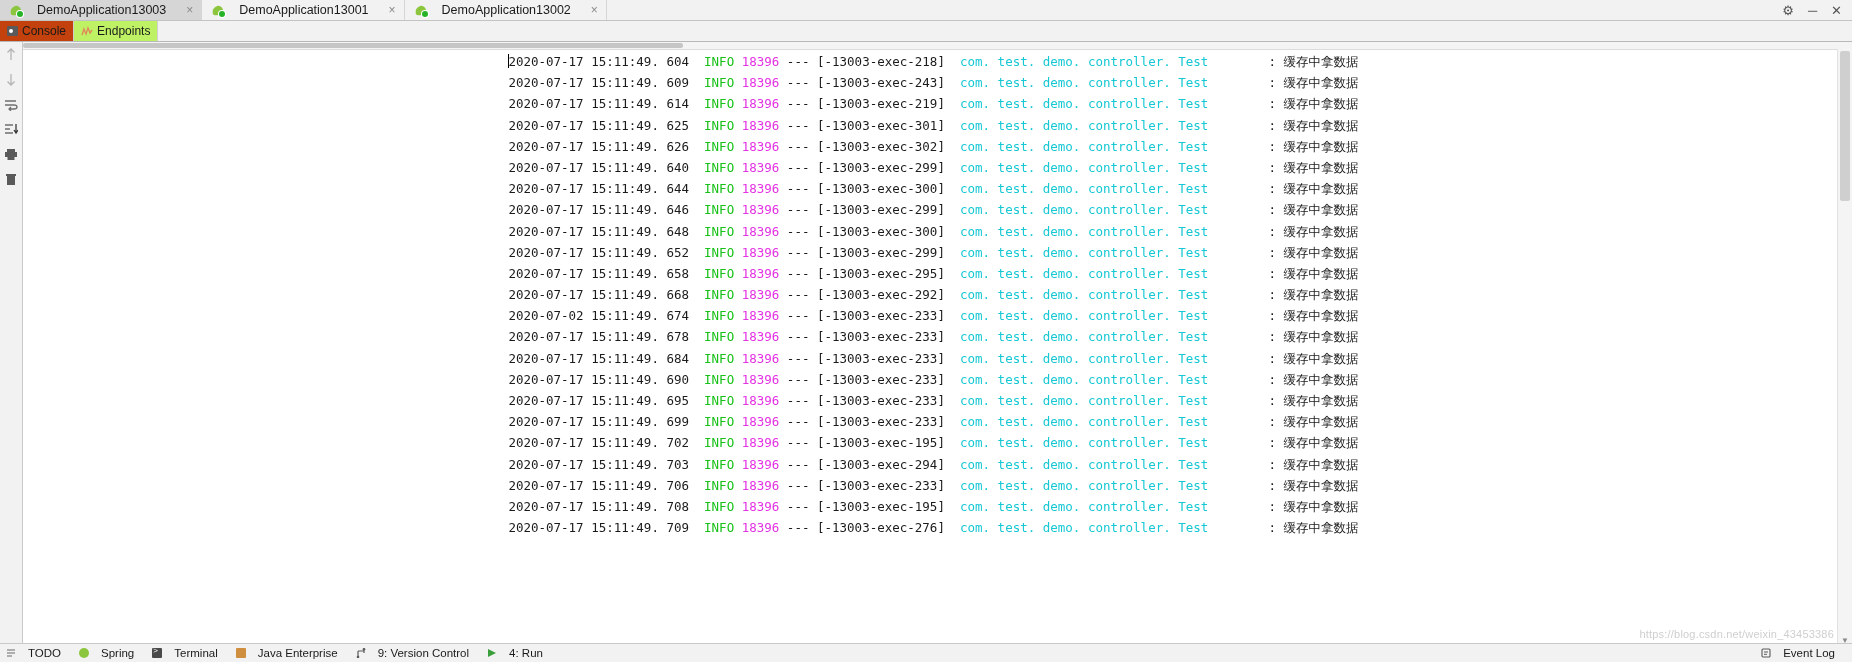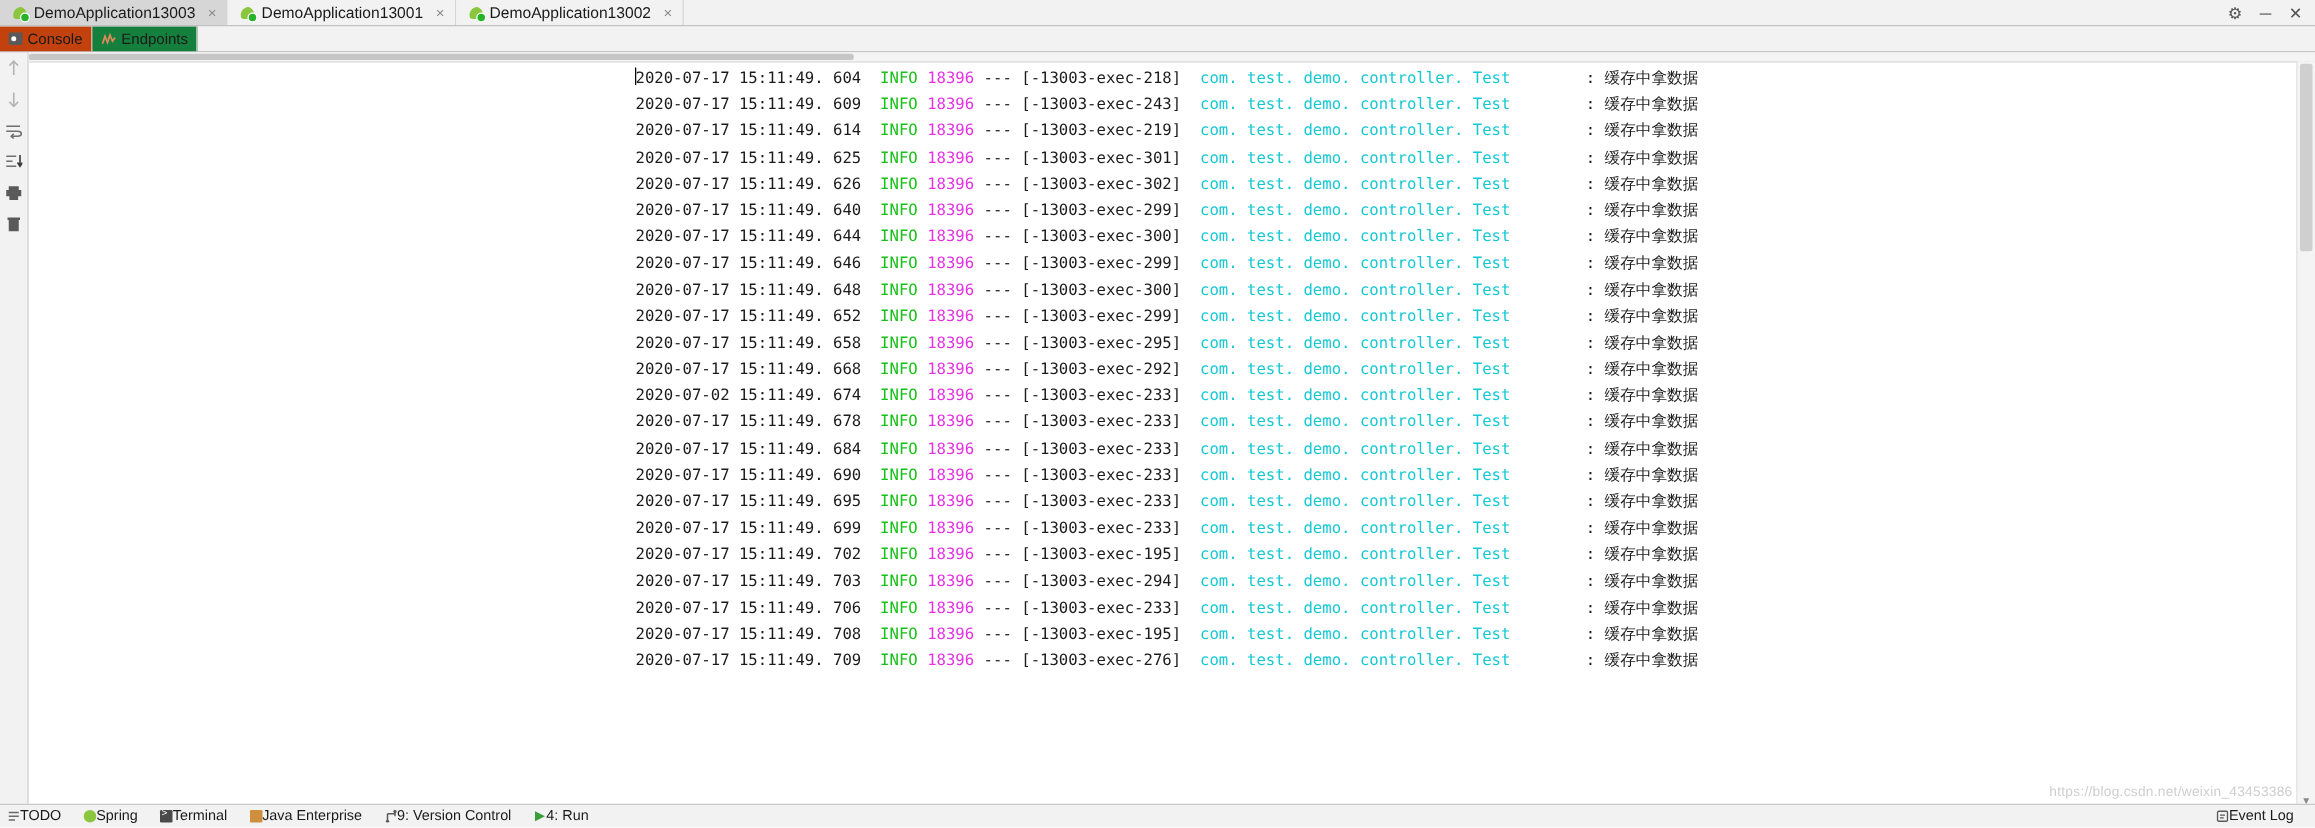--- a/index.html
+++ b/index.html
@@ -17,21 +17,21 @@
     height:20px;
     background:#f2f2f2;
     display:flex;
     align-items:stretch;
     border-bottom:1px solid #c3c3c3;
     position:relative;
   }
   .rtab{
     display:flex;align-items:center;
     padding:0 8px 0 10px;
-    gap:4px;
+    gap:14px;
     font-size:12.5px;
     color:#1a1a1a;
     border-right:1px solid #d6d6d6;
     background:#f2f2f2;
     white-space:nowrap;
   }
   .rtab.active{ background:#d6d6d6; }
   .rtab .close{
     color:#8a8a8a;font-size:12px;margin-left:6px;line-height:1;
   }
@@ -61,21 +61,21 @@
     height:20px;
     background:#f2f2f2;
     display:flex;align-items:stretch;
     border-bottom:1px solid #b8b8b8;
   }
   .subtab{
     display:flex;align-items:center;gap:4px;
     padding:0 7px;
     font-size:12px;color:#1a1a1a;
     border-right:1px solid #cfcfcf;
-    background:#15803d;
+    background:#bef264;
     white-space:nowrap;
   }
   .subtab.active{background:#c2410c;}
   .console-icon{
     width:11px;height:10px;background:#5a5a5a;border-radius:1px;
     position:relative;display:inline-block;flex:none;
   }
   .console-icon::after{
     content:"";position:absolute;left:2px;top:3px;width:4px;height:4px;
     border-radius:50%;background:#fff;
@@ -155,21 +155,21 @@
   .vscroll .arrow.up{top:0;}
   .vscroll .arrow.down{bottom:0;}
 
   
   .statusbar{
     position:absolute;left:0;right:0;bottom:0;height:18px;
     background:#f2f2f2;border-top:1px solid #c9c9c9;
     display:flex;align-items:center;
     font-size:11.5px;color:#1a1a1a;
   }
-  .sitem{display:flex;align-items:center;gap:0;padding:0 9px;white-space:nowrap;}
+  .sitem{display:flex;align-items:center;gap:12px;padding:0 9px;white-space:nowrap;}
   .sitem.first{padding-left:6px;}
   .sq{width:10px;height:10px;flex:none;display:inline-block;}
   .sq.todo{background:transparent;}
   .sq.spring{background:#8cc63f;border-radius:50%;}
   .sq.term{background:#4a4a4a;border-radius:1px;position:relative;}
   .sq.term::after{content:">";position:absolute;left:1px;top:-2px;color:#fff;font-size:8px;}
   .sq.jee{background:#d08f3f;border-radius:1px;}
   .sq.vcs{background:transparent;color:#555;font-size:10px;}
   .sq.run{background:transparent;color:#3a9e3a;font-size:10px;}
   .sq.evt{background:transparent;color:#555;font-size:10px;}

